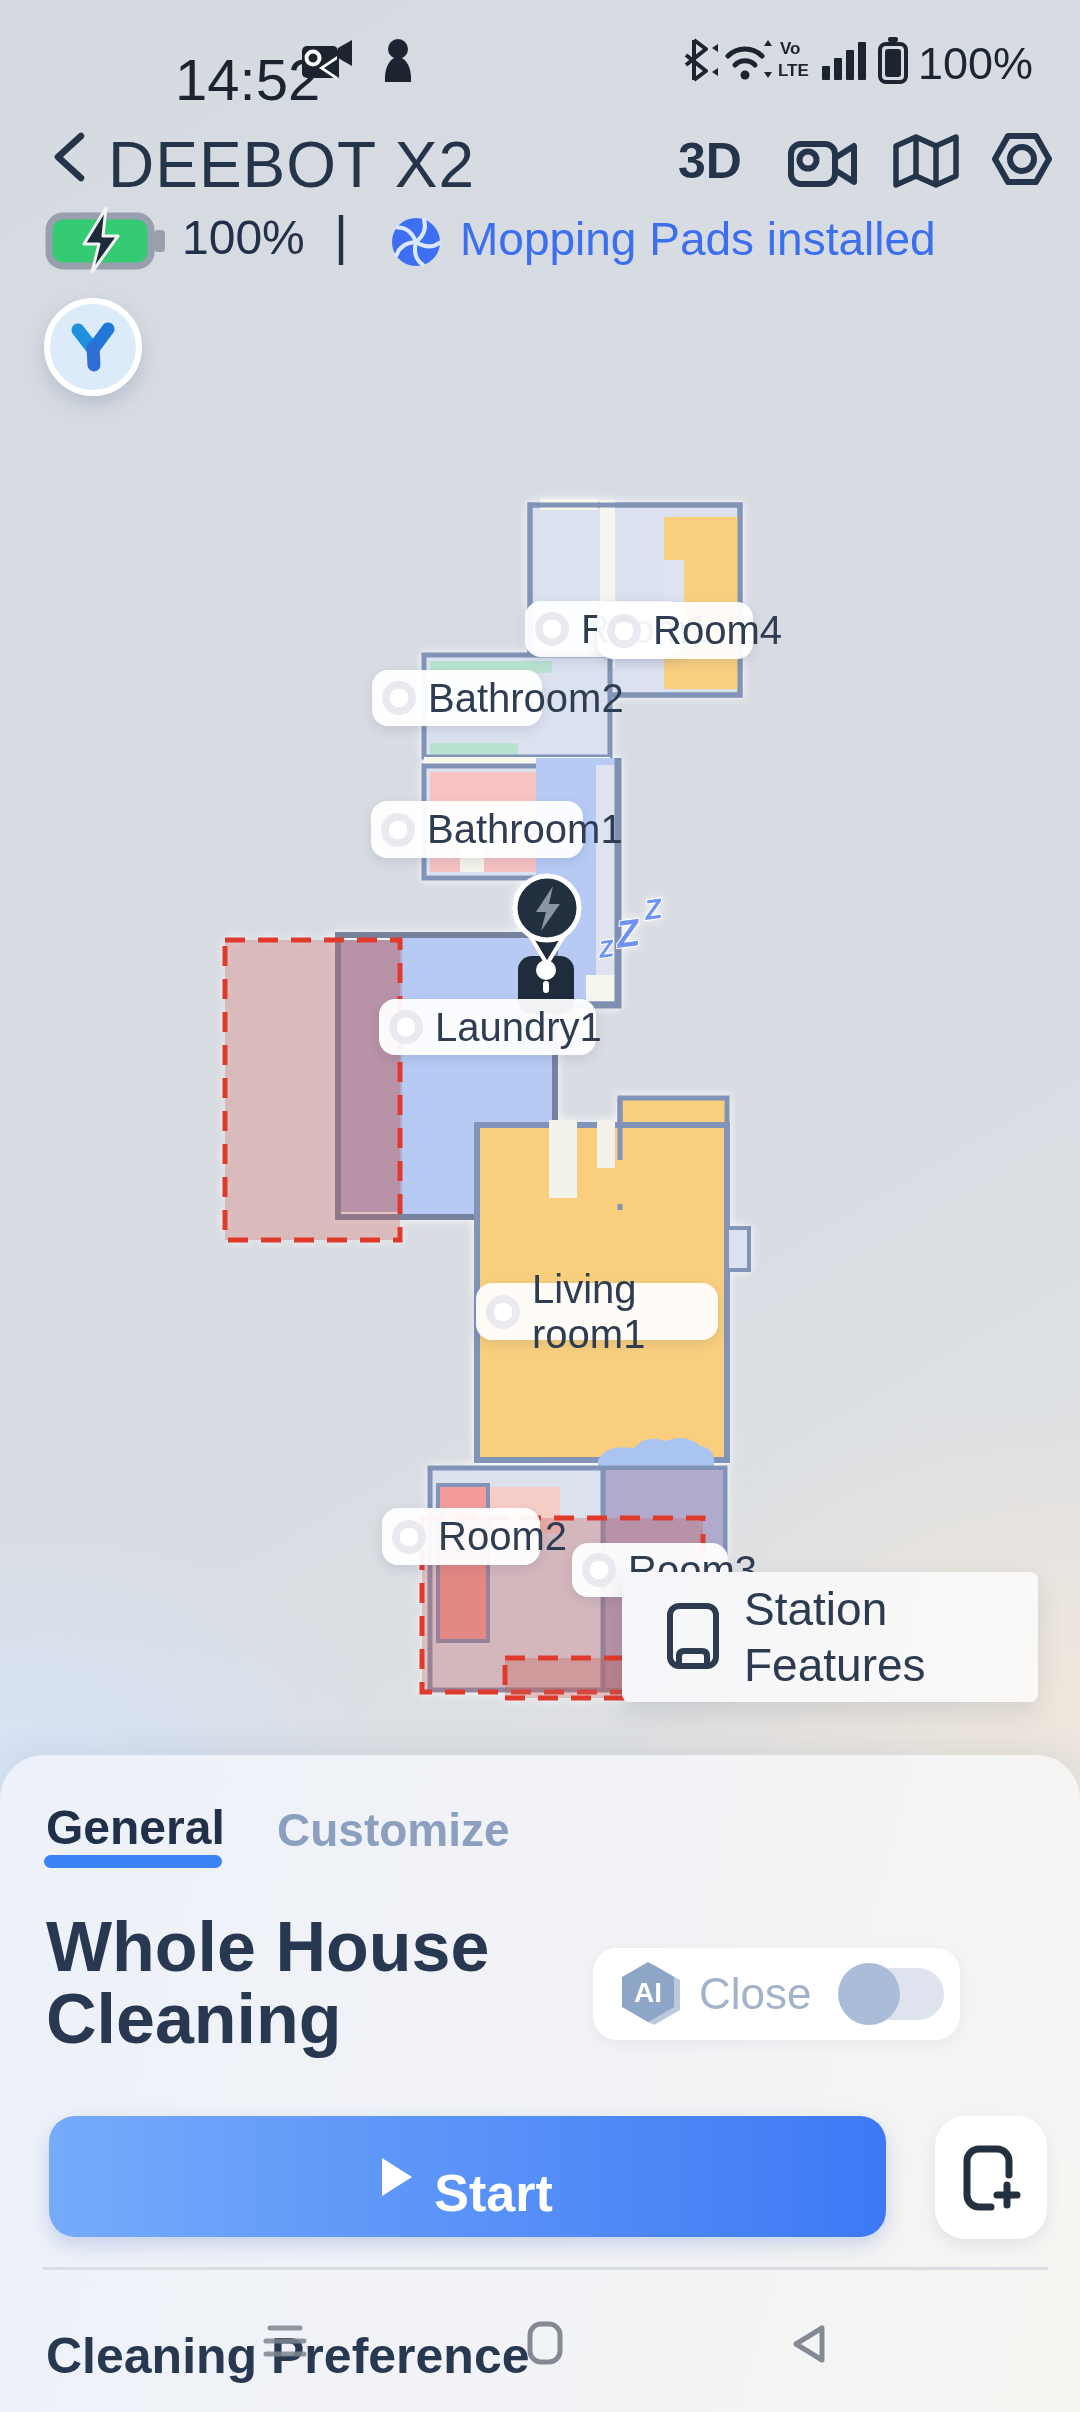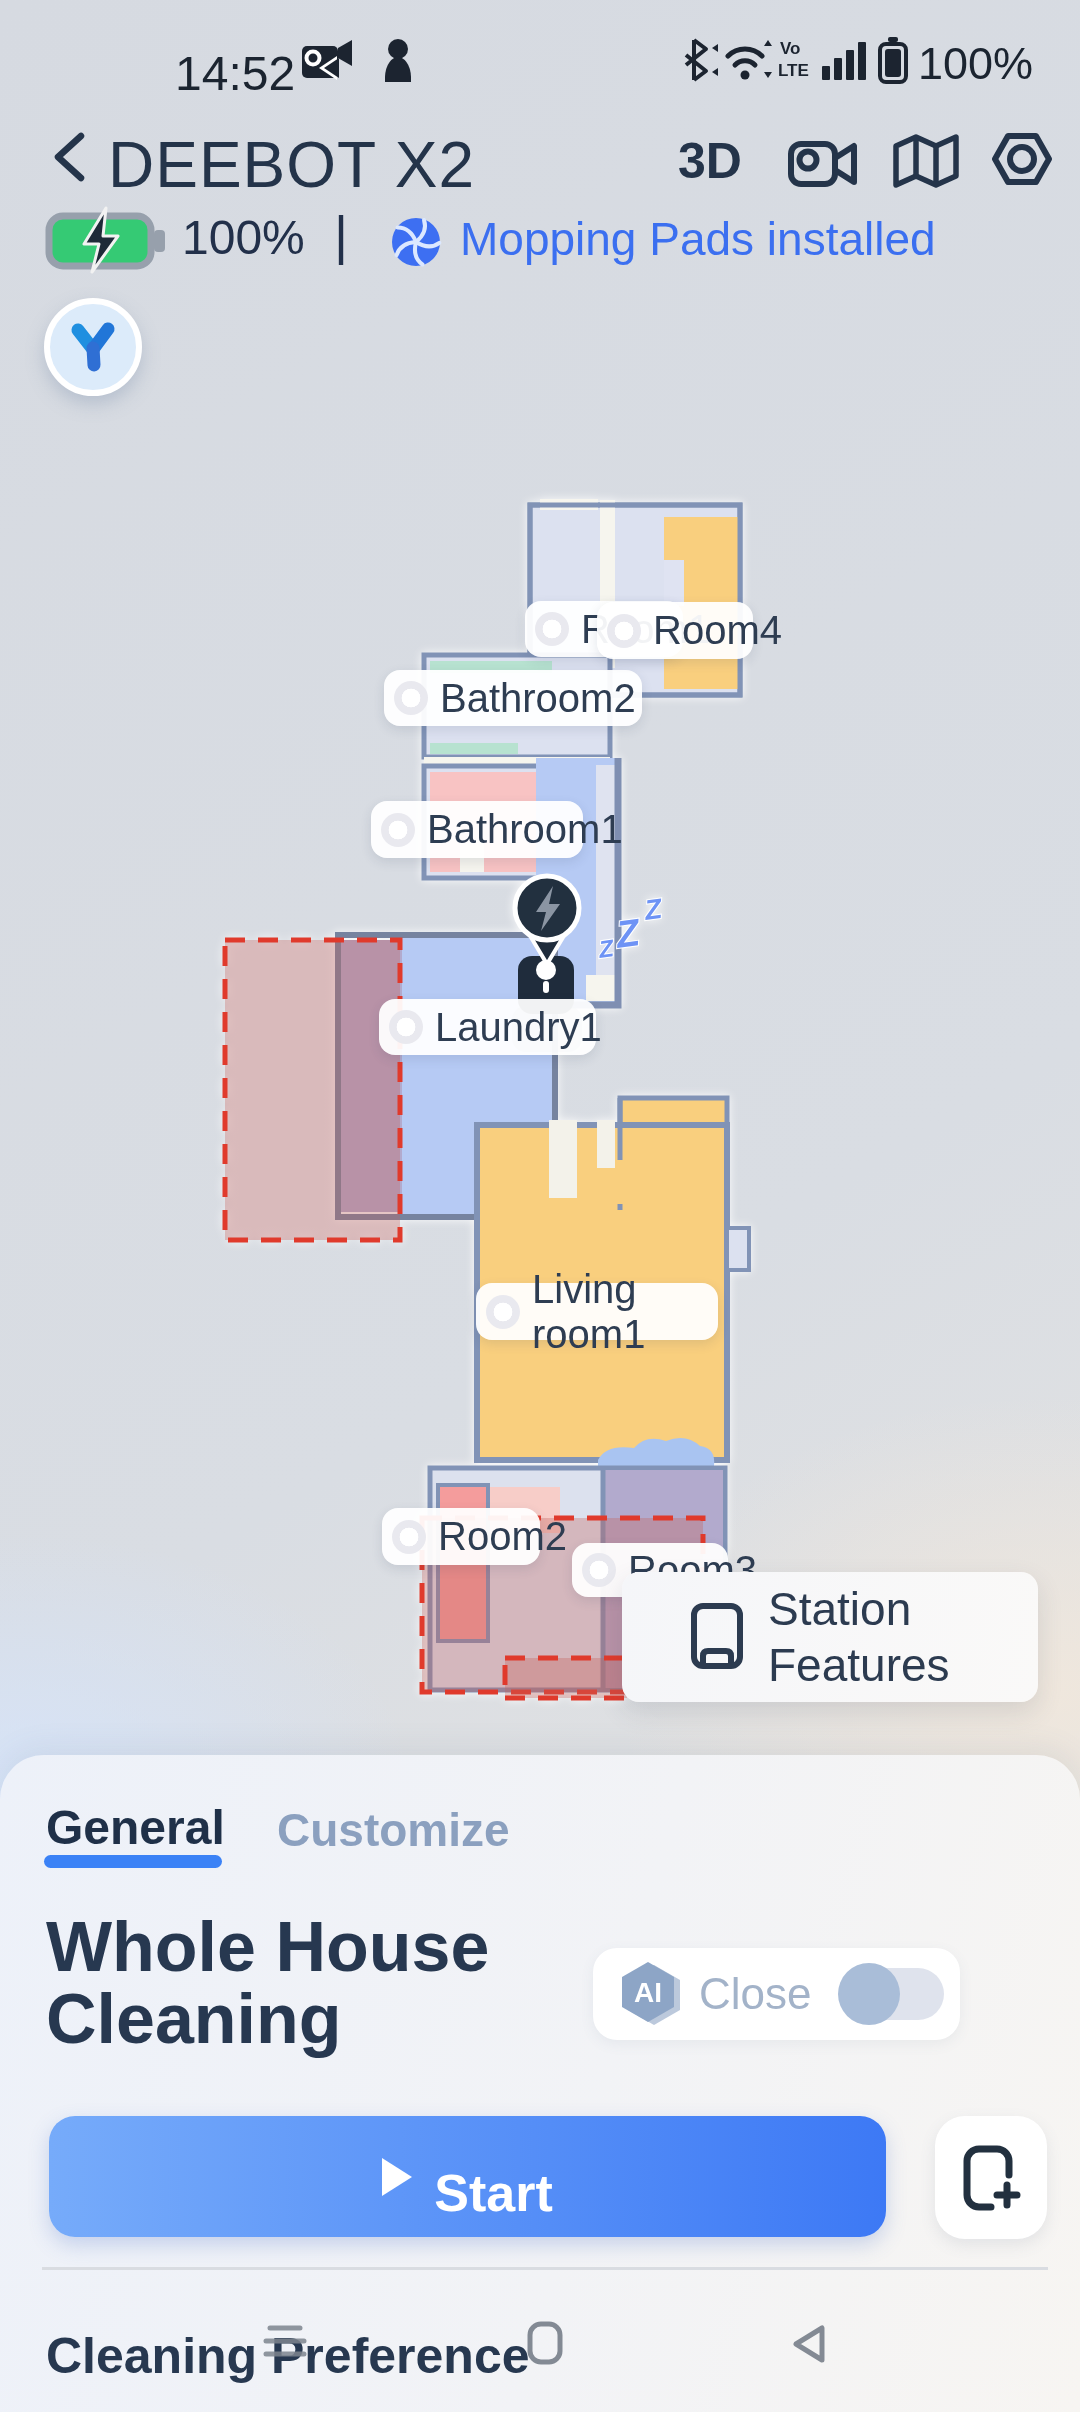--- a/index.html
+++ b/index.html
@@ -7,21 +7,21 @@
        font-family:"Liberation Sans","DejaVu Sans",sans-serif;
        background:#d9dde3;}
   .screen{position:absolute;inset:0;
     background:
       radial-gradient(620px 420px at 97% 70%, rgba(242,232,220,.85), rgba(242,232,220,0) 70%),
       radial-gradient(560px 360px at 2% 74%, rgba(214,228,250,.9), rgba(214,228,250,0) 70%),
       linear-gradient(150deg,#d6dae1 0%,#d9dde3 55%,#e2e2e2 80%,#e7e5e2 100%);}
   .abs{position:absolute;}
 
   
-  .time{left:175px;top:46px;font-size:48px;color:#1b2430;}
+  .time{left:175px;top:46px;font-size:58px;color:#1b2430;}
   .batt-pct{left:918px;top:38px;font-size:45px;color:#1b2430;}
 
   
   .title{left:108px;top:128px;font-size:64px;font-weight:500;color:#24344a;letter-spacing:1px;}
   .mode3d{left:678px;top:132px;font-size:50px;font-weight:600;color:#24344a;}
 
   
   .r-pct{left:182px;top:210px;font-size:48px;color:#22304a;}
   .r-div{left:334px;top:204px;font-size:54px;color:#22304a;font-weight:300;}
   .mop{left:460px;top:212px;font-size:46px;color:#3b6ff0;}
@@ -31,23 +31,23 @@
         box-shadow:0 8px 18px rgba(120,140,170,.35);display:flex;align-items:center;justify-content:center;}
 
   .map-svg{left:0;top:470px;filter:drop-shadow(0 0 5px rgba(255,255,255,.85));}
 
   .map-pill{position:absolute;display:flex;align-items:center;gap:12px;
      background:rgba(255,255,255,.94);border-radius:16px;padding:0 16px 0 10px;
      box-shadow:0 4px 12px rgba(40,60,90,.12);font-size:40px;color:#2e3d52;box-sizing:border-box;}
   .pill-dot{width:34px;height:34px;border-radius:50%;flex:0 0 auto;
      background:radial-gradient(circle,#ffffff 0 38%,#e9e9ef 40% 100%);}
 
-  .tooltip{left:622px;top:1572px;width:416px;height:130px;border-radius:17px;
+  .tooltip{left:622px;top:1572px;width:416px;height:130px;border-radius:8px;
      background:linear-gradient(100deg,#f5f6f9,#faf9f8);
-     box-shadow:0 10px 26px rgba(60,70,90,.14);display:flex;align-items:center;gap:20px;padding-left:68px;box-sizing:border-box;}
+     box-shadow:0 10px 26px rgba(60,70,90,.14);display:flex;align-items:center;gap:20px;padding-left:44px;box-sizing:border-box;}
   .tooltip-text{font-size:46px;line-height:56px;color:#2c3b50;font-weight:500;}
 
   .sheet{left:0;top:1755px;width:1080px;height:657px;border-radius:44px 44px 0 0;
      background:linear-gradient(105deg,#edf1f9 0%,#f2f3f6 55%,#f7f5f2 100%);
      box-shadow:0 -6px 30px rgba(90,105,130,.10);}
   .tab-general{left:46px;top:45px;font-size:48px;font-weight:700;color:#1f3048;}
   .tab-underline{left:44px;top:100px;width:178px;height:13px;border-radius:7px;background:#3b82f6;}
   .tab-customize{left:277px;top:48px;font-size:46px;font-weight:600;color:#8ba0bf;}
   .sheet-title{left:46px;font-size:70px;font-weight:700;color:#273850;}
   .t1{top:152px;} .t2{top:224px;}
@@ -249,21 +249,21 @@
   </svg>
 
   <div class="map-pill" style="left:525px;top:601px;width:158px;height:56px;z-index:2">
     <span class="pill-dot"></span>
     <span>Room1</span>
   </div>
   <div class="map-pill" style="left:597px;top:602px;width:156px;height:57px;z-index:3">
     <span class="pill-dot"></span>
     <span>Room4</span>
   </div>
-  <div class="map-pill" style="left:384px;top:670px;width:258px;height:56px">
+  <div class="map-pill" style="left:372px;top:670px;width:170px;height:56px">
     <span class="pill-dot"></span>
     <span>Bathroom2</span>
   </div>
   <div class="map-pill" style="left:371px;top:801px;width:212px;height:57px">
     <span class="pill-dot"></span>
     <span>Bathroom1</span>
   </div>
   <div class="map-pill" style="left:379px;top:999px;width:217px;height:56px">
     <span class="pill-dot"></span>
     <span>Laundry1</span>

